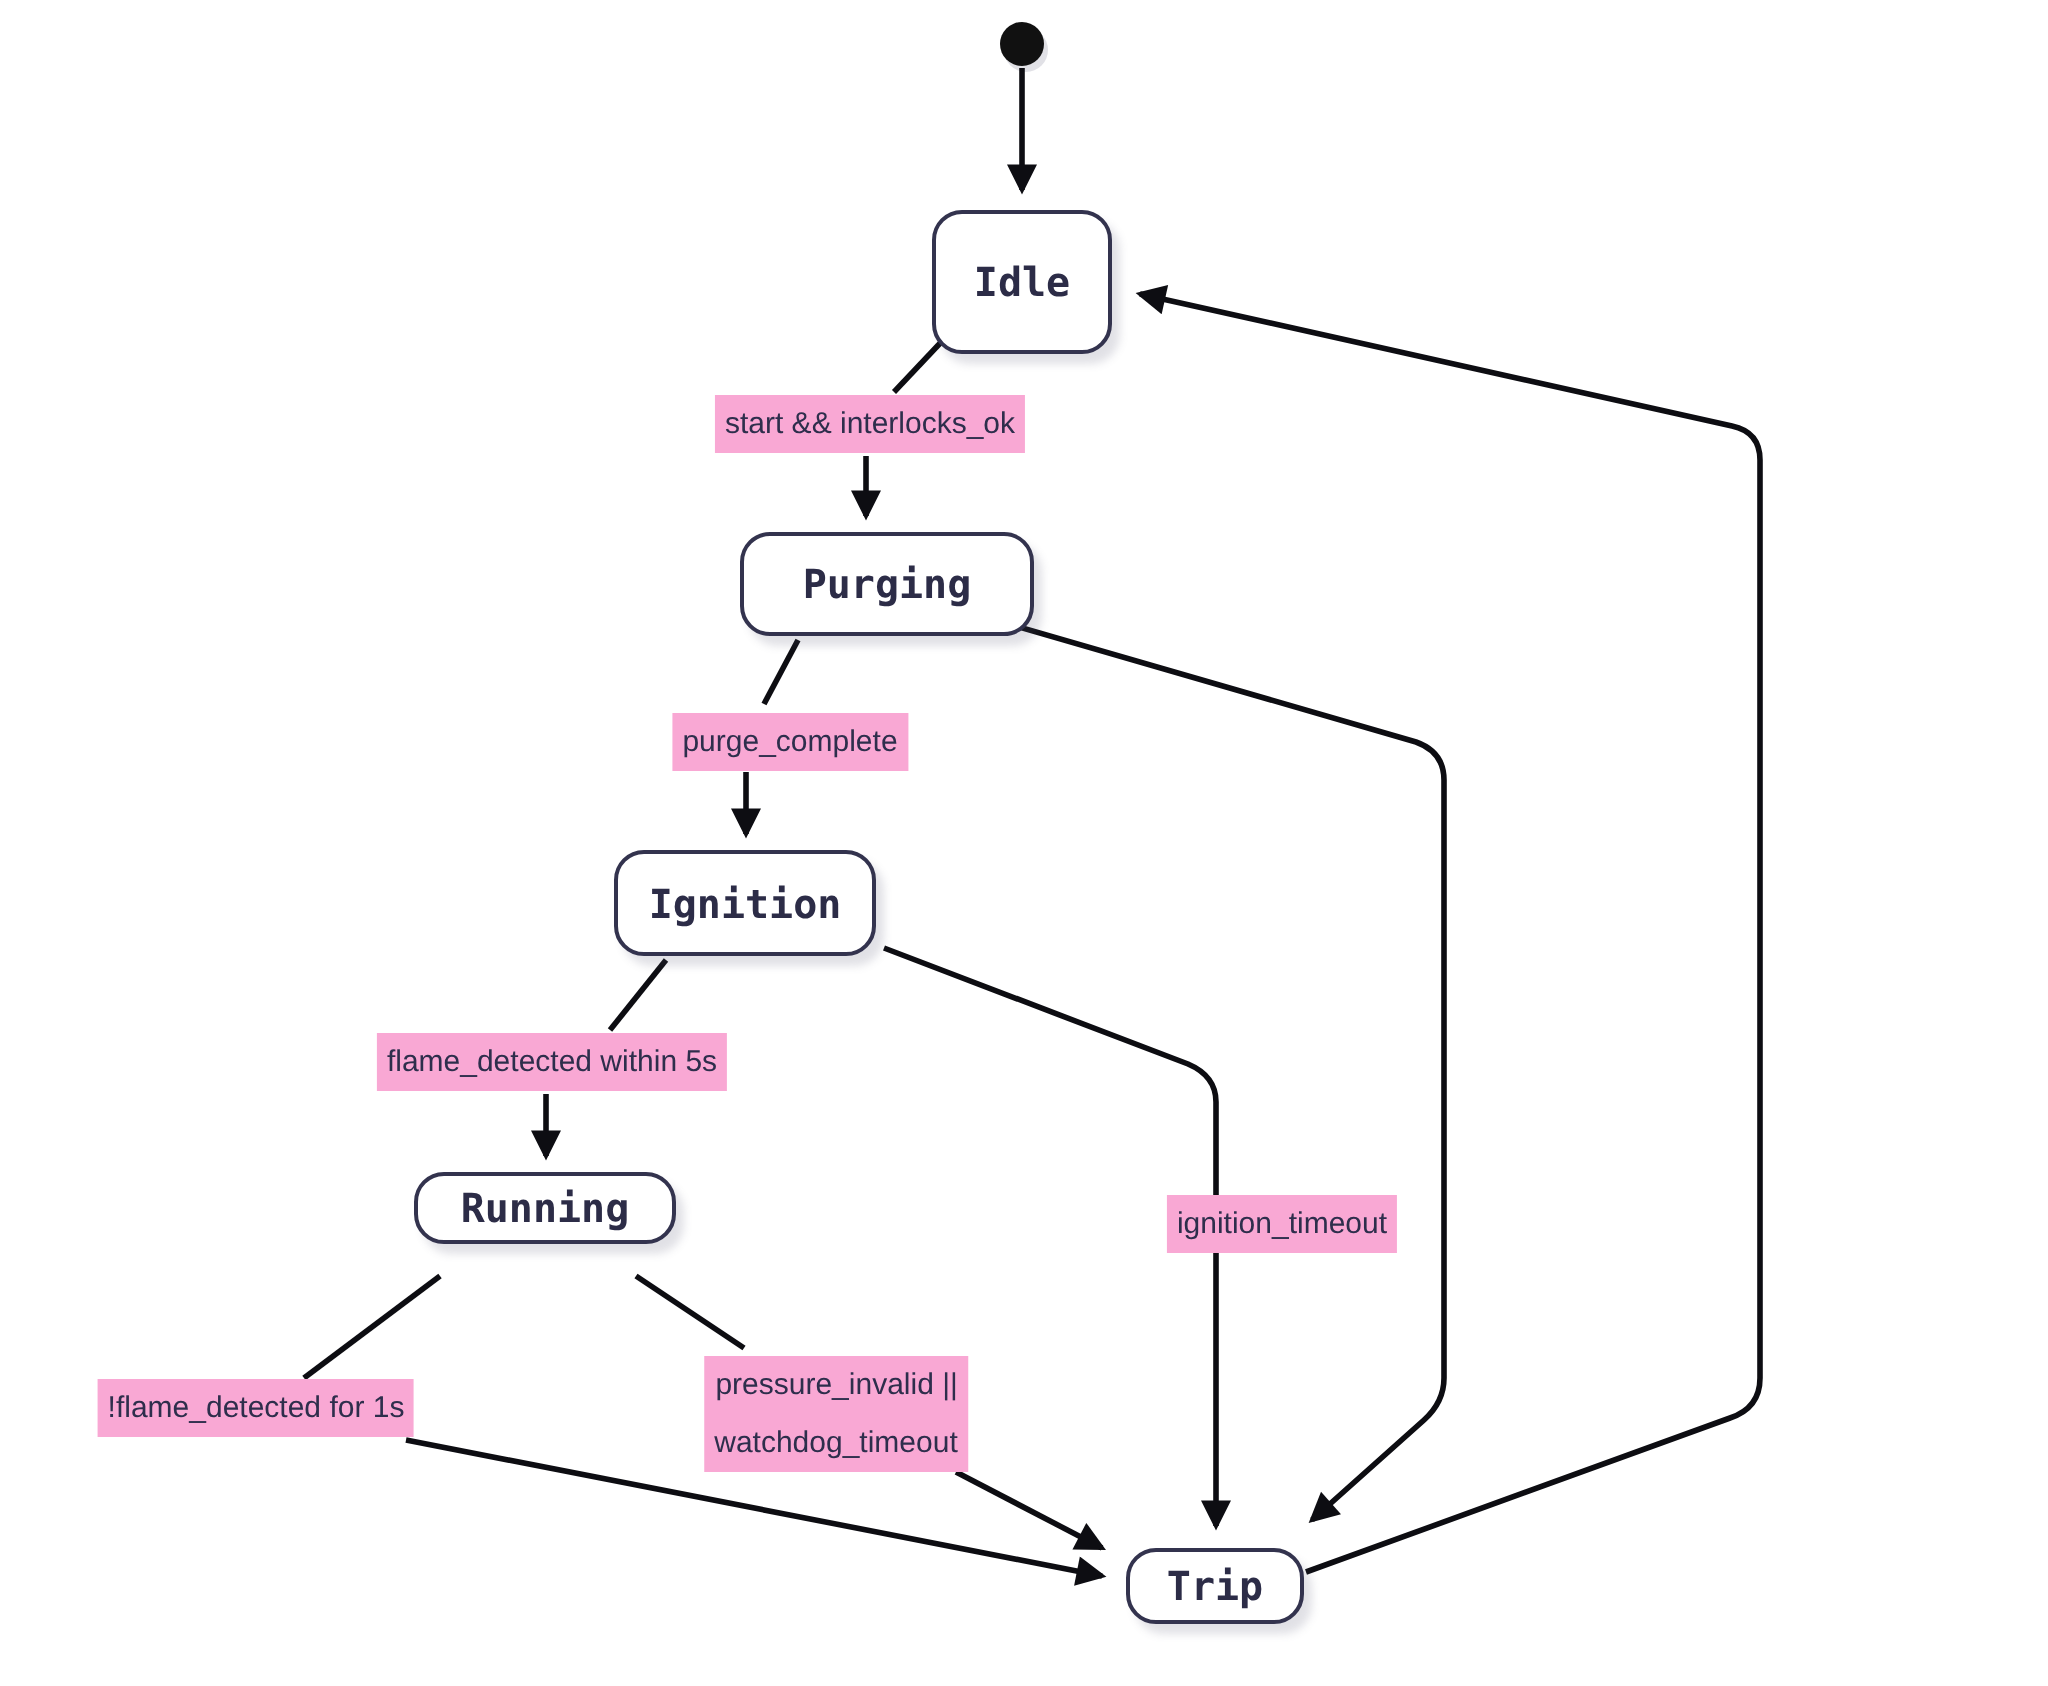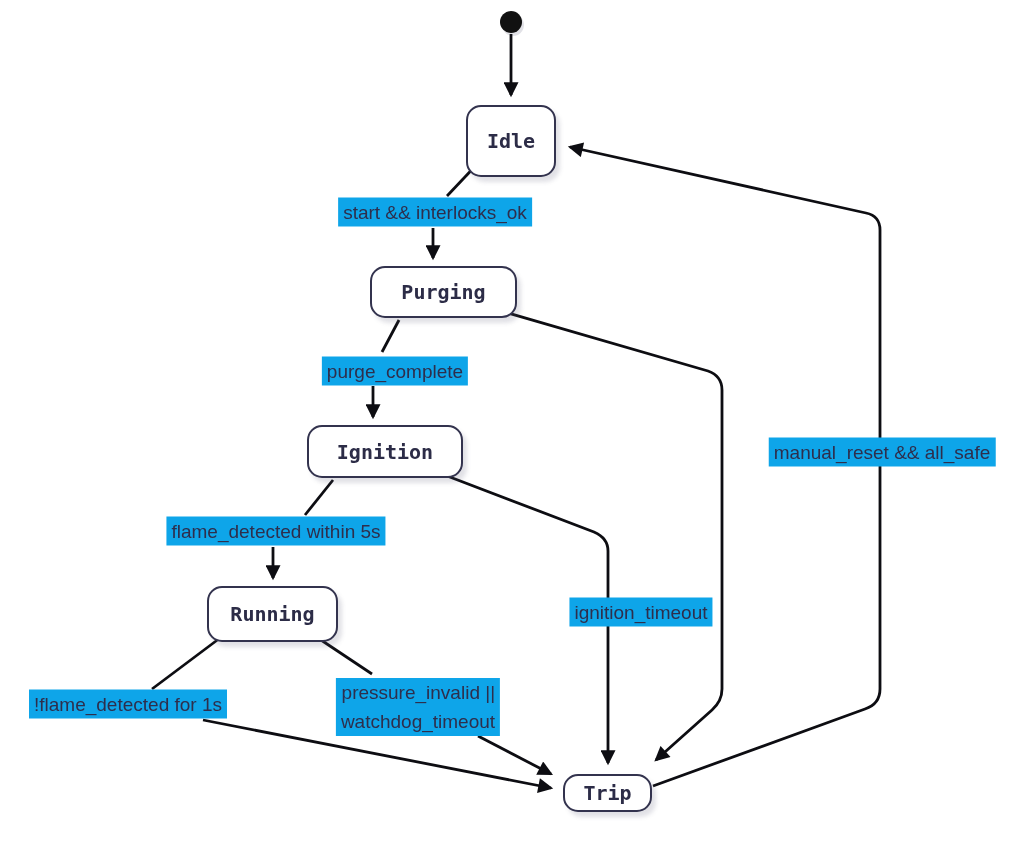--- a/index.html
+++ b/index.html
@@ -38,24 +38,24 @@
     justify-content: center;
     font-family: "DejaVu Sans Mono", monospace;
     font-weight: bold;
     font-size: 20px;
     color: #2c2c47;
   }
 
   .edge-label {
     position: absolute;
     transform: translate(-50%, -50%);
-    font-size: 19px;
+    font-size: 15px;
     line-height: 29px;
     color: #2e2e4c;
-    background: #0ea5e9;
+    background: #f9a8d4;
     padding: 0 5px;
     white-space: nowrap;
     text-align: center;
   }
   .edge-label span { display: block; text-align: right; }
 </style>
 </head>
 <body>
 
 <div class="canvas">
@@ -95,25 +95,25 @@
   </svg>
 
   <div class="state" style="left:466px; top:105px; width:90px; height:72px;">
     <span>Idle</span>
   </div>
 
   <div class="state" style="left:370px; top:266px; width:147px; height:52px;">
     <span>Purging</span>
   </div>
 
-  <div class="state" style="left:307px; top:425px; width:156px; height:53px;">
+  <div class="state" style="left:307px; top:425px; width:131px; height:53px;">
     <span>Ignition</span>
   </div>
 
-  <div class="state" style="left:207px; top:586px; width:131px; height:56px;">
+  <div class="state" style="left:207px; top:586px; width:131px; height:36px;">
     <span>Running</span>
   </div>
 
   <div class="state" style="left:563px; top:774px; width:89px; height:38px;">
     <span>Trip</span>
   </div>
 
   <div class="edge-label" style="left:435px; top:212px;">start &amp;&amp; interlocks_ok</div>
 
   <div class="edge-label" style="left:373px; top:371px;margin-left:22px;">purge_complete</div>
@@ -123,15 +123,14 @@
   <div class="edge-label" style="left:128px; top:704px;">!flame_detected for 1s</div>
 
   <div class="edge-label" style="left:418px; top:707px;">
     <span>pressure_invalid ||</span>
     <span>watchdog_timeout</span>
   </div>
 
   <div class="edge-label" style="left:641px; top:612px;">ignition_timeout</div>
 
 
-  <div class="edge-label" style="left:882px; top:452px;">manual_reset &amp;&amp; all_safe</div>
 
 </div>
 
 </body></html>

